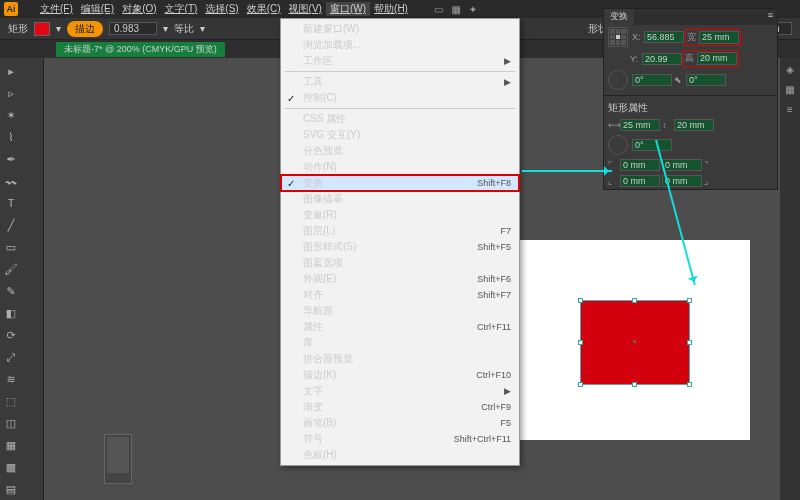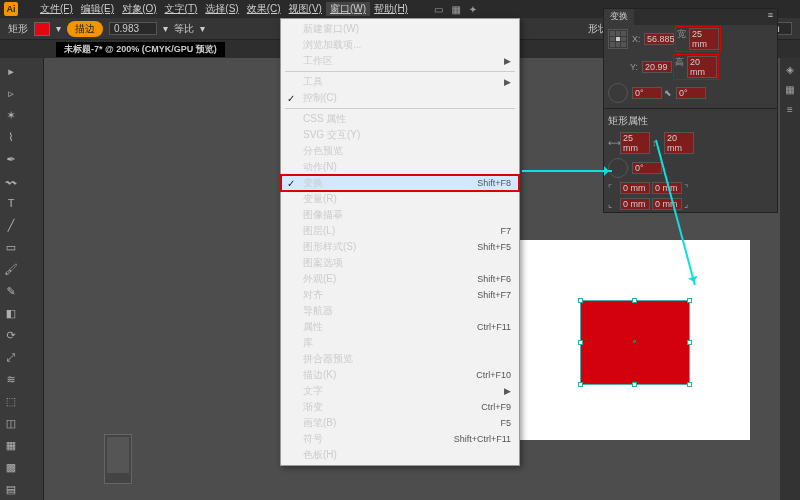--- a/index.html
+++ b/index.html
@@ -10,21 +10,21 @@
 .menubar .mi.active{background:#444;}
 .menubar .micons{margin-left:10px;display:flex;gap:8px;}
 .menubar .micons span{opacity:.7;}
 .optbar{background:#353535;height:22px;border-bottom:1px solid #222;display:flex;align-items:center;padding:0 8px;gap:6px;}
 .optbar .sw{width:16px;height:14px;background:#e20613;border:1px solid #666;}
 .optbar .btn{background:#f49500;color:#222;padding:1px 8px;border-radius:8px;}
 .optbar .num{background:#2a2a2a;border:1px solid #555;padding:0 4px;width:48px;}
 .optbar .right{margin-left:auto;display:flex;gap:6px;align-items:center;}
 .optbar .right .sw2{width:16px;height:14px;background:#3a3a3a;border:1px solid #555;}
 .tabbar{background:#2e2e2e;height:18px;display:flex;align-items:center;padding-left:56px;}
-.tabbar .tab{background:#000000;padding:1px 8px;font-size:9px;font-weight:bold;}
+.tabbar .tab{background:#15803d;padding:1px 8px;font-size:9px;}
 .main{position:absolute;left:0;top:58px;right:0;bottom:0;}
 .tools{position:absolute;left:0;top:0;width:44px;bottom:0;background:#3a3a3a;border-right:1px solid #222;display:flex;flex-wrap:wrap;padding-top:2px;}
 .tools .t{width:20px;height:20px;margin:1px;display:flex;align-items:center;justify-content:center;font-size:11px;opacity:.8;}
 .canvas{position:absolute;left:44px;right:0;top:0;bottom:0;background:#4d4d4d;}
 .artboard{position:absolute;right:50px;bottom:60px;width:240px;height:200px;background:#fff;}
 .artboard .rect{position:absolute;left:70px;top:60px;width:110px;height:85px;background:#d3000d;border:1px solid #5aa;}
 .artboard .h{position:absolute;width:5px;height:5px;background:#fff;border:1px solid #3a9;}
 .artboard .h.tl{left:68px;top:58px;} .artboard .h.tm{left:122px;top:58px;} .artboard .h.tr{left:177px;top:58px;}
 .artboard .h.ml{left:68px;top:100px;} .artboard .h.mr{left:177px;top:100px;}
 .artboard .h.bl{left:68px;top:142px;} .artboard .h.bm{left:122px;top:142px;} .artboard .h.br{left:177px;top:142px;}
@@ -35,21 +35,21 @@
 .dropdown .item.hl{background:#d3e8ff;outline:2px solid #d00;outline-offset:-1px;}
 .dropdown .item .chk{position:absolute;left:6px;color:#222;}
 .dropdown .sep{height:1px;background:#ccc;margin:2px 4px;}
 .panel{position:absolute;right:22px;top:8px;width:175px;background:#3a3a3a;border:1px solid #222;z-index:5;}
 .panel .ptabs{display:flex;background:#2e2e2e;height:16px;}
 .panel .ptabs span{padding:1px 6px;font-size:9px;}
 .panel .ptabs span.act{background:#3a3a3a;}
 .panel .ptabs .pm{margin-left:auto;padding:1px 4px;}
 .panel .row{display:flex;align-items:center;padding:2px 4px;gap:2px;}
 .panel .row label{font-size:9px;color:#999;width:10px;}
-.panel .fld{background:#7f1d1d;border:1px solid #555;width:30px;padding:0 2px;font-size:9px;}
+.panel .fld{background:#14532d;border:1px solid #555;width:40px;padding:0 2px;font-size:9px;}
 .panel .ref{width:20px;height:20px;border:1px solid #555;display:grid;grid-template:repeat(3,1fr)/repeat(3,1fr);gap:1px;padding:1px;margin-right:2px;}
 .panel .ref div{background:#555;}
 .panel .ref div.on{background:#ccc;}
 .panel .redbox{outline:1.5px solid #d00;outline-offset:0;}
 .panel .sep2{height:1px;background:#222;margin:3px 0;}
 .panel .ang{width:20px;height:20px;border:1px solid #555;border-radius:50%;margin-right:2px;}
 .arrow{position:absolute;color:#1dd;font-size:11px;z-index:20;pointer-events:none;}
 .arrow.a1{left:522px;top:170px;width:90px;height:2px;background:#1dd;}
 .arrow.a1:after{content:"";position:absolute;right:-2px;top:-4px;border:5px solid transparent;border-left-color:#1dd;}
 .arrow.a2{left:655px;top:140px;width:2px;height:150px;background:#1dd;transform:rotate(-15deg);transform-origin:top;}
@@ -186,24 +186,24 @@
     </div>
     <div class="item">
       <span>动作(N)</span>
     </div>
     <div class="item hl">
       <span class="chk">✓</span>
       <span>变换</span>
       <span class="sc">Shift+F8</span>
     </div>
     <div class="item">
+      <span>图像描摹</span>
+    </div>
+    <div class="item">
       <span>变量(R)</span>
-    </div>
-    <div class="item">
-      <span>图像描摹</span>
     </div>
     <div class="item">
       <span>图层(L)</span>
       <span class="sc">F7</span>
     </div>
     <div class="item">
       <span>图形样式(S)</span>
       <span class="sc">Shift+F5</span>
     </div>
     <div class="item">

